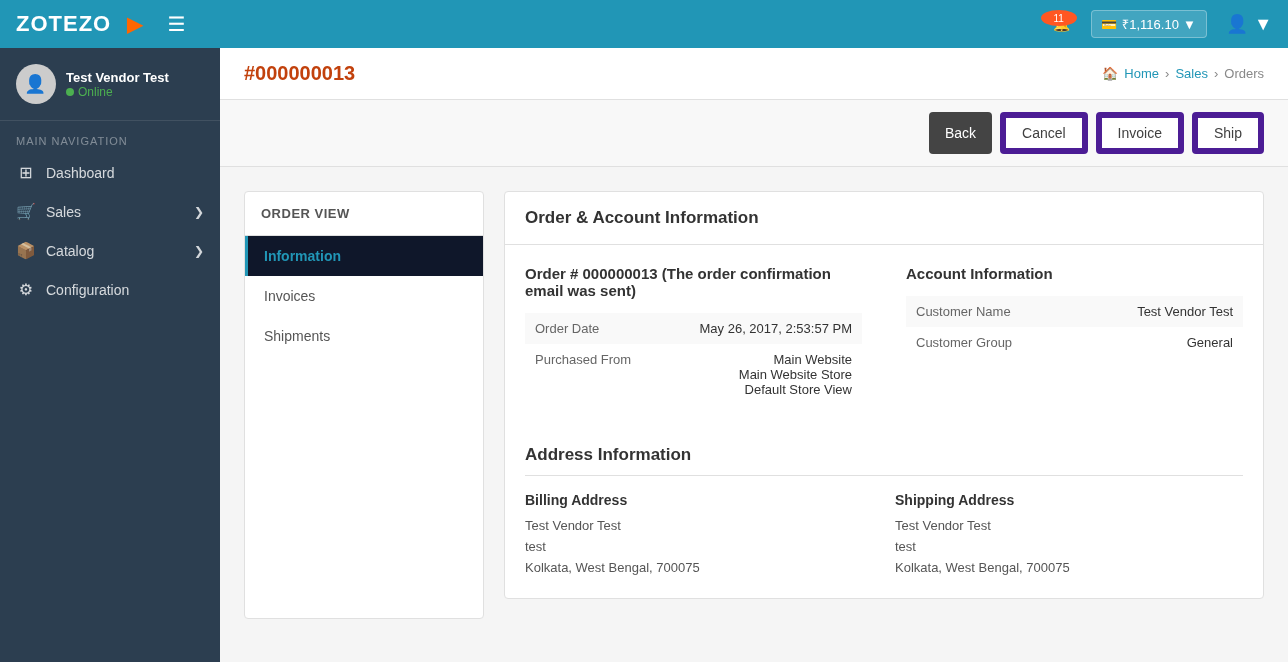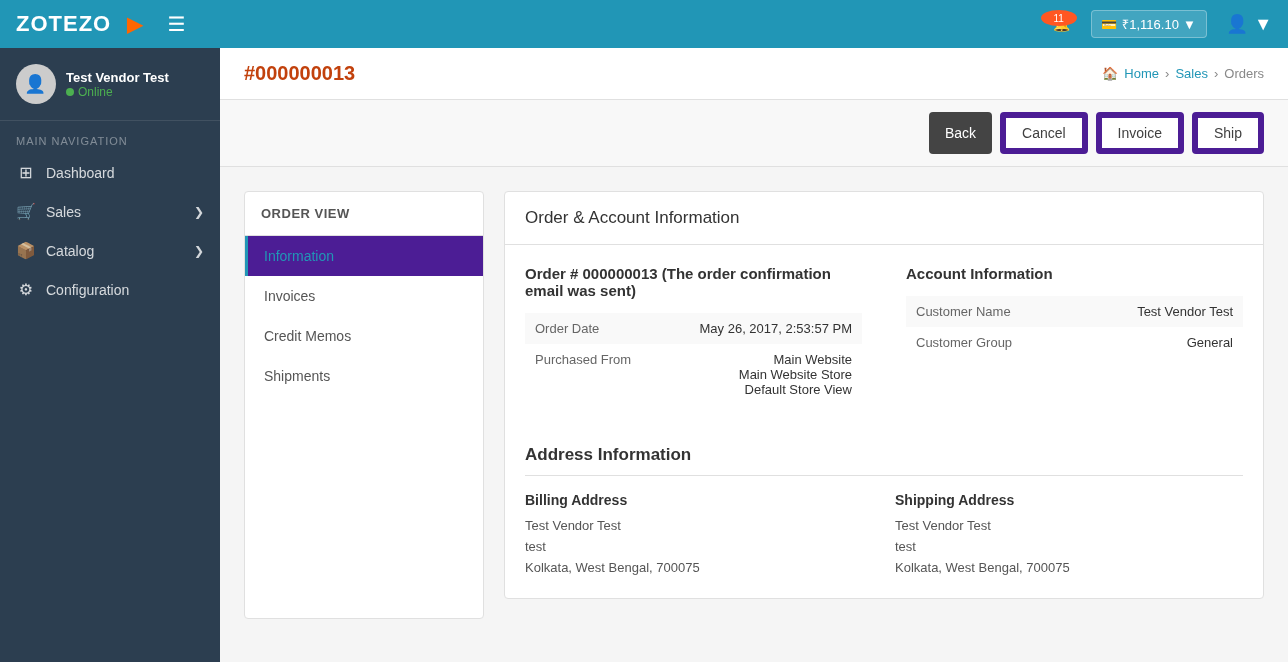--- a/index.html
+++ b/index.html
@@ -231,40 +231,40 @@
     .order-view-item {
       padding: 12px 16px;
       color: #555;
       cursor: pointer;
       font-size: 14px;
       border-left: 3px solid transparent;
     }
     .order-view-item.active {
       color: #2196b6;
       border-left-color: #2196b6;
-      font-weight: 400;
-      background: #4c1d95;
+      font-weight: 700;
+      background: #0f172a;
     }
 
     
     .main-panel {
       flex: 1;
       min-width: 0;
     }
 
     
     .section-card {
       background: #fff;
       border: 1px solid #e0e0e0;
       border-radius: 4px;
       margin-bottom: 20px;
     }
     .section-title {
       font-size: 17px;
-      font-weight: 400;
+      font-weight: 700;
       color: #333;
       padding: 16px 20px;
       border-bottom: 1px solid #e0e0e0;
     }
     .section-body {
       padding: 20px;
       display: flex;
       gap: 44px;
     }
     .col-left, .col-right {
@@ -430,23 +430,20 @@
 
   <div class="body-layout">
 
     <div class="order-view-panel">
       <div class="order-view-header">ORDER VIEW</div>
       <div class="order-view-item active">
         <span>Information</span>
       </div>
       <div class="order-view-item">
         <span>Invoices</span>
-      </div>
-      <div class="order-view-item">
-        <span>Credit Memos</span>
       </div>
       <div class="order-view-item">
         <span>Shipments</span>
       </div>
     </div>
 
     <div class="main-panel">
 
       <div class="section-card">
         <div class="section-title">Order &amp; Account Information</div>

